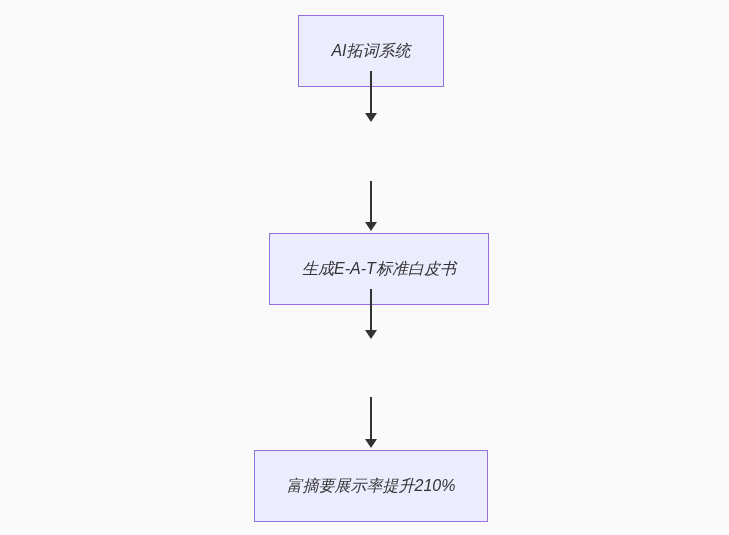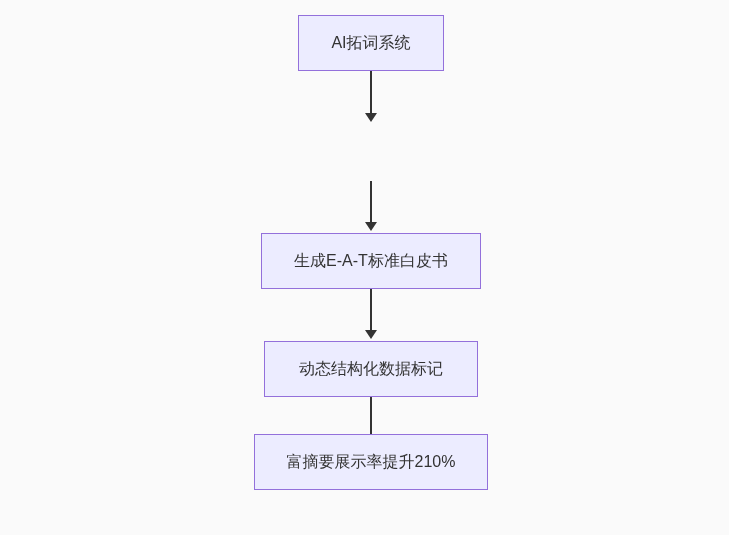--- a/index.html
+++ b/index.html
@@ -18,37 +18,38 @@
     position: absolute;
     left: 0;
     top: 0;
     width: 729px;
     height: 535px;
   }
   .node {
     position: absolute;
     left: 371px;
     transform: translateX(-50%);
-    height: 56px;
+    height: 72px;
     background: #ECECFF;
     border: 1px solid #9370DB;
     color: #333333;
     display: flex;
     align-items: center;
     justify-content: center;
     font-size: 16px;
     line-height: 1;
     box-sizing: border-box;
     white-space: nowrap;
+    font-style: italic;
   }
   .node-1 { top: 15px;  width: 146px; }
   .node-2 { top: 124px; width: 188px; }
-  .node-3 { top: 233px; width: 220px; }
+  .node-3 { top: 233px; width: 220px; margin-left: 8px; }
   .node-4 { top: 341px; width: 214px; }
-  .node-5 { top: 434px; width: 234px; }
+  .node-5 { top: 450px; width: 234px; }
 
   .edge-line {
     position: absolute;
     left: 371px;
     transform: translateX(-50%);
     width: 2px;
     background: #333333;
   }
   .edge-1 { top: 71px;  height: 42px; }
   .edge-2 { top: 181px; height: 41px; }
@@ -86,23 +87,20 @@
   <div class="edge-line edge-2"></div>
   <div class="arrowhead head-2"></div>
 
   <div class="node node-3">
     <span>生成E-A-T标准白皮书</span>
   </div>
 
   <div class="edge-line edge-3"></div>
   <div class="arrowhead head-3"></div>
 
-  <div class="node node-4">
-    <span>动态结构化数据标记</span>
-  </div>
 
   <div class="edge-line edge-4"></div>
   <div class="arrowhead head-4"></div>
 
   <div class="node node-5">
     <span>富摘要展示率提升210%</span>
   </div>
 
 </div>
 

